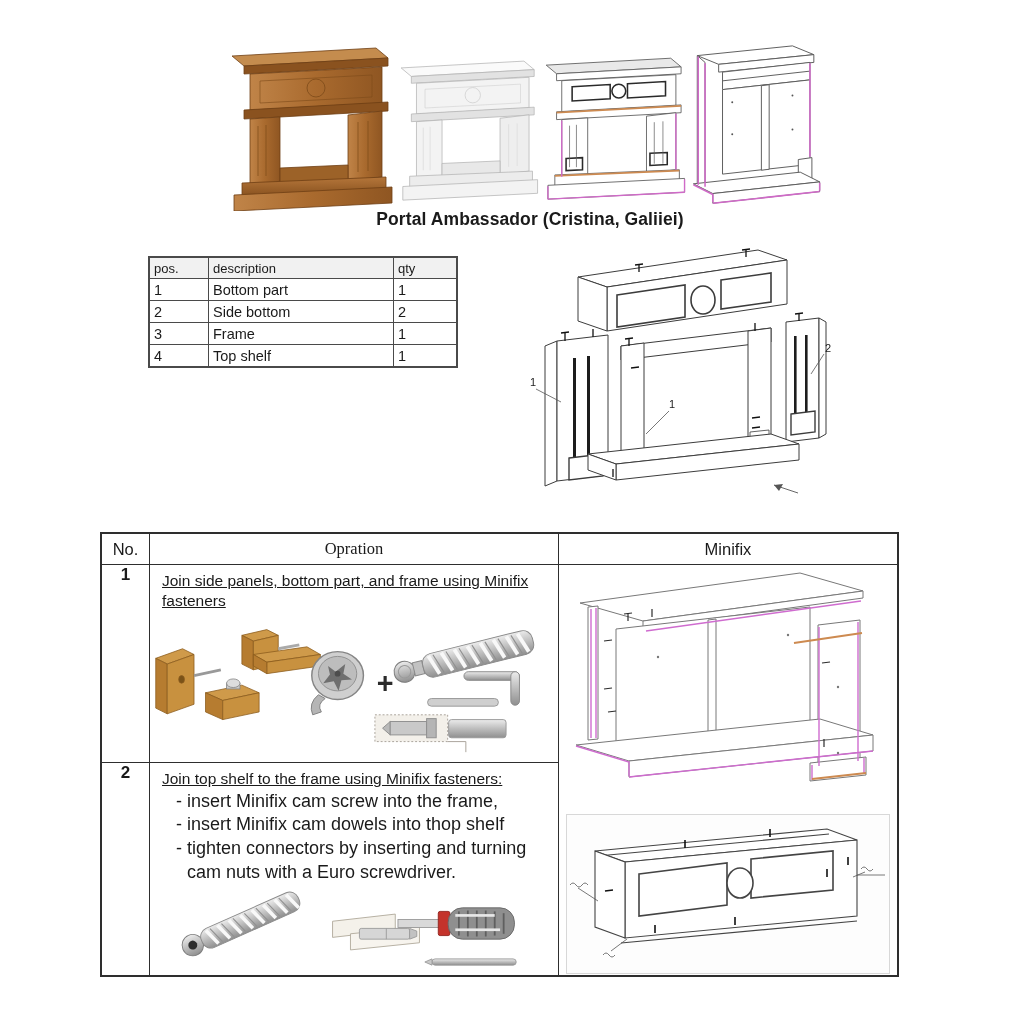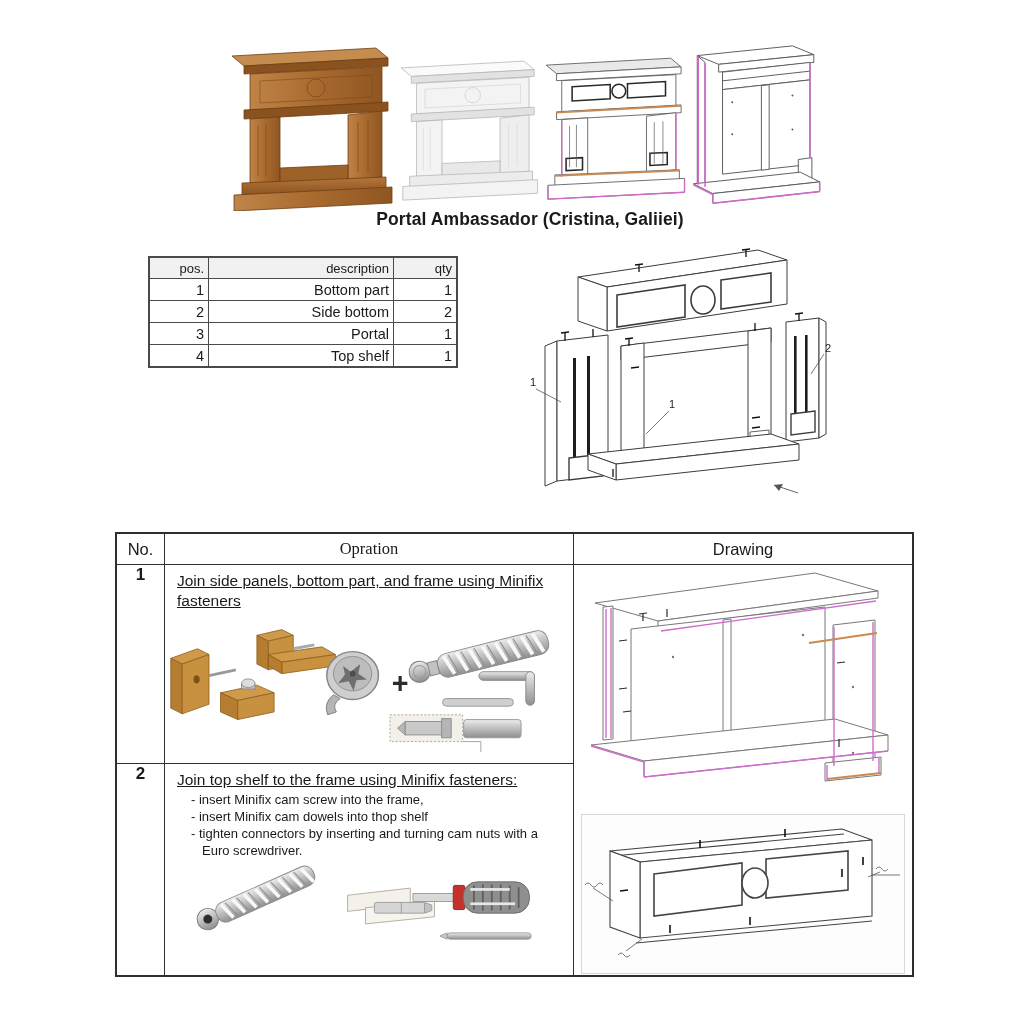--- a/index.html
+++ b/index.html
@@ -7,36 +7,36 @@
         font-family:"Liberation Sans",sans-serif;color:#1a1a1a;overflow:hidden;}
   .abs{position:absolute;}
 
   
   #doc-title{left:150px;top:209px;width:760px;text-align:center;
              font-size:17.5px;font-weight:700;letter-spacing:.1px;}
 
   
   #parts-table{left:148px;top:256px;}
   #parts-table table{border-collapse:collapse;table-layout:fixed;border:2px solid #4a4a4a;}
-  #parts-table td{border:1.2px solid #4a4a4a;text-align:right;vertical-align:middle;
+  #parts-table td{border:1.2px solid #4a4a4a;text-align:left;vertical-align:middle;
                   padding:0 4px;overflow:hidden;white-space:nowrap;}
   #parts-table tr.hdr td{background:#f1f1f1;font-size:13px;height:20px;}
   #parts-table tr.row td{font-size:14.5px;height:21px;}
   .col-pos{width:50px;} .col-desc{width:176px;margin-left:7px;} .col-qty{width:54px;}
 
   
-  #ops-table{left:115px;top:532px;border-radius:8px;}
+  #ops-table{left:100px;top:532px;border-radius:8px;}
   #ops-table table{border-collapse:collapse;table-layout:fixed;border:2px solid #2e2e2e;width:793px;}
   #ops-table td{border:1.5px solid #2e2e2e;vertical-align:top;padding:0;}
   #ops-table tr.hdr td{height:30px;text-align:center;vertical-align:middle;
                        font-size:16.5px;font-weight:400;}
   .c-no{width:47px;} .c-op{width:408px;font-family:Liberation Serif, serif;} .c-dr{width:338px;}
   td.no-cell{text-align:center;font-weight:700;font-size:17px;padding-top:5px;}
   .op-text{padding:6px 10px 0 12px;font-size:15.5px;line-height:1.32;text-decoration:underline;}
-  .op-bullets{padding:0 8px 0 26px;font-size:13px;line-height:1.32;}
+  .op-bullets{padding:0 8px 0 26px;font-size:18px;line-height:1.32;}
   .op-bullets div{text-indent:-11px;padding-left:11px;}
   .hw-wrap{text-align:center;margin-top:4px;}
   td.draw-cell{vertical-align:top;background:#ffffff;}
   .draw-stack{display:flex;flex-direction:column;align-items:center;padding-top:2px;}
 
   svg{display:block;}
   text{font-family:"Liberation Sans",sans-serif;}
 </style>
 </head>
 <body>
@@ -175,21 +175,21 @@
         <td>Bottom part</td>
         <td>1</td>
       </tr>
       <tr class="row">
         <td>2</td>
         <td>Side bottom</td>
         <td>2</td>
       </tr>
       <tr class="row">
         <td>3</td>
-        <td>Portal</td>
+        <td>Frame</td>
         <td>1</td>
       </tr>
       <tr class="row">
         <td>4</td>
         <td>Top shelf</td>
         <td>1</td>
       </tr>
     </tbody>
       </table>
   </div>
@@ -254,21 +254,21 @@
       <polygon points="271,243 280,242 276,249" fill="#555"></polygon>
     </g>
   </svg>
 
   <div class="abs" id="ops-table">
     <table>
       <tbody>
           <tr class="hdr">
         <td class="c-no">No.</td>
         <td class="c-op">Opration</td>
-        <td class="c-dr">Drawing</td>
+        <td class="c-dr">Minifix</td>
       </tr>
       <tr style="height:198px">
         <td class="no-cell">1</td>
         <td>
           <div class="op-text">Join side panels, bottom part, and frame using Minifix fasteners</div>
 
           <div class="hw-wrap">
             <svg width="402" height="144" viewBox="0 0 420 150">
               <defs>
                 <linearGradient id="met" x1="0" y1="0" x2="0" y2="1">

